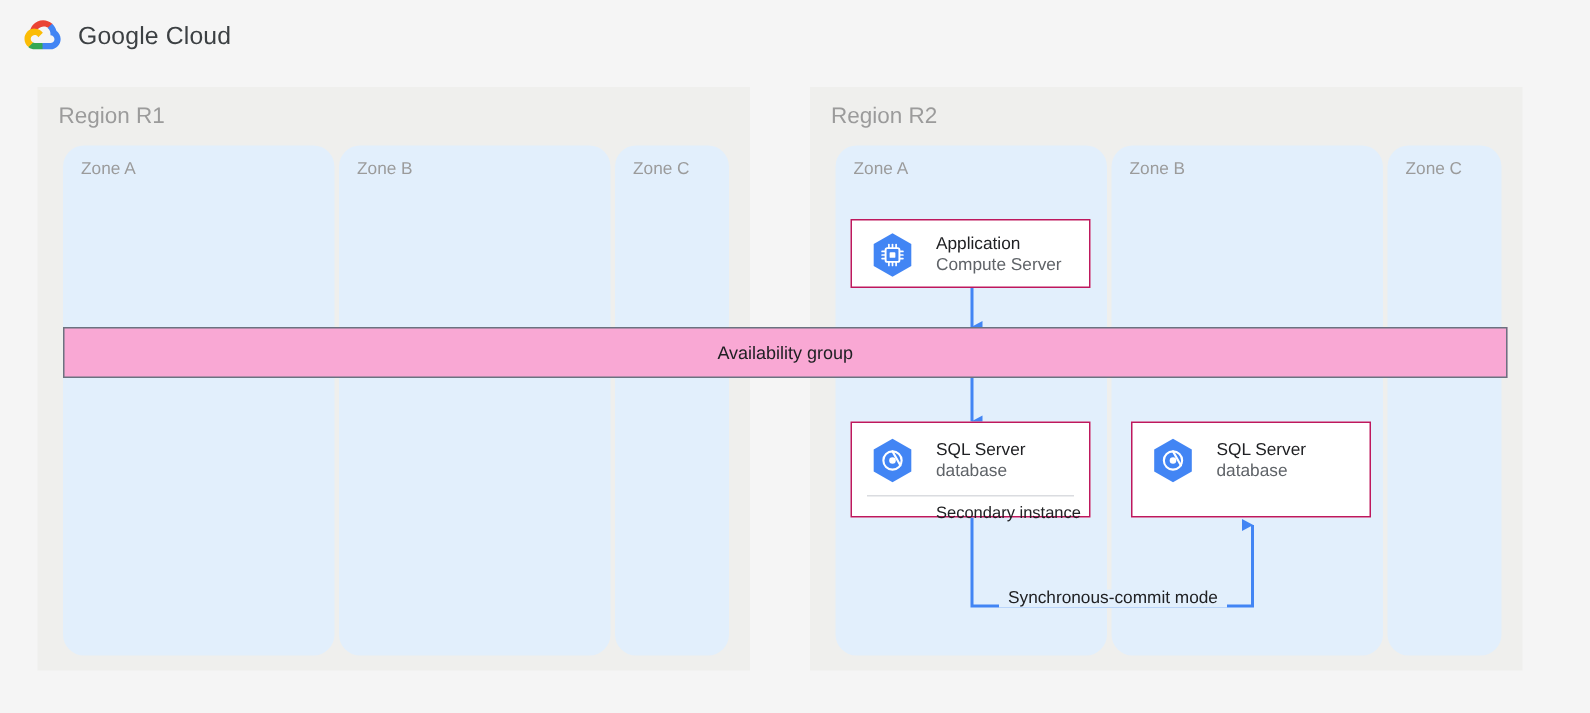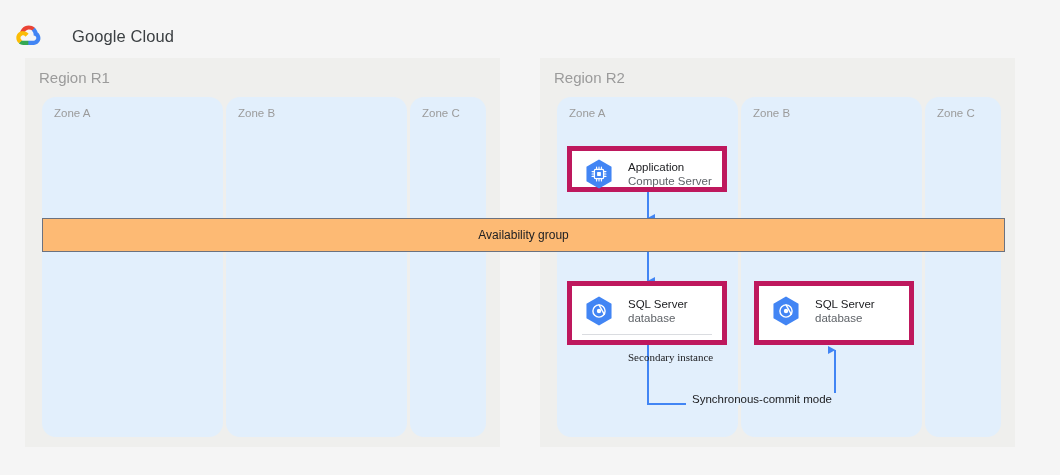--- a/index.html
+++ b/index.html
@@ -18,27 +18,26 @@
     position: relative;
     width: 1060px;
     height: 475px;
     background: #f5f5f5;
   }
 
   
   .header {
     position: absolute;
     left: 0;
-    top: 12px;
+    top: 0;
     width: 1060px;
     height: 48px;
     background: #f5f5f5;
     display: flex;
     align-items: center;
-    gap: 20px;
   }
   .logo-mark {
     margin-left: 16px;
     width: 26px;
     height: 26px;
     display: block;
   }
   .logo-text {
     margin-left: 10px;
     font-size: 16.5px;
@@ -74,38 +73,38 @@
     white-space: nowrap;
   }
 
   
   .ag-bar {
     position: absolute;
     left: 42px;
     top: 218px;
     width: 963px;
     height: 34px;
-    background: #fdba74;
+    background: #f9a8d4;
     border: 1px solid #6b7280;
     box-sizing: border-box;
     display: flex;
     align-items: center;
     justify-content: center;
   }
   .ag-bar-label {
     font-size: 12px;
     color: #202124;
     white-space: nowrap;
   }
 
   
   .card {
     position: absolute;
     background: #ffffff;
-    border: 5px solid #be185d;
+    border: 1px solid #be185d;
     box-sizing: border-box;
   }
   .card-row {
     display: flex;
     align-items: center;
     padding: 8px 10px 6px 10px;
   }
   .card-icon {
     flex: 0 0 auto;
     width: 34px;
@@ -126,26 +125,25 @@
   }
   .card-sub {
     font-size: 11.5px;
     color: #5f6368;
     line-height: 14px;
     white-space: nowrap;
   }
   .card-footer {
     border-top: 1px solid #dadce0;
     margin: 0 10px;
-    padding: 16px 0 6px 0;
+    padding: 5px 0 6px 0;
     font-size: 11px;
     color: #202124;
     text-align: left;
     white-space: nowrap;
-    font-family: Liberation Serif, serif;
   }
   .card-footer-inner {
     padding-left: 46px;
   }
 
   
   .conn-svg {
     position: absolute;
     left: 0;
     top: 0;
@@ -279,15 +277,15 @@
         <circle cx="24" cy="24" r="3.1" fill="#ffffff"></circle>
         <path d="M24 15.4 L31.5 28.7" fill="none" stroke="#ffffff" stroke-width="2" stroke-linecap="round"></path>
       </svg>
       <div class="card-text">
         <div class="card-title">SQL Server</div>
         <div class="card-sub">database</div>
       </div>
     </div>
   </div>
 
-  <div class="sync-label" style="left:686px; top:393px;">Synchronous-commit mode</div>
+  <div class="sync-label" style="left:666px; top:393px;">Synchronous-commit mode</div>
 
 </div>
 
 </body></html>

